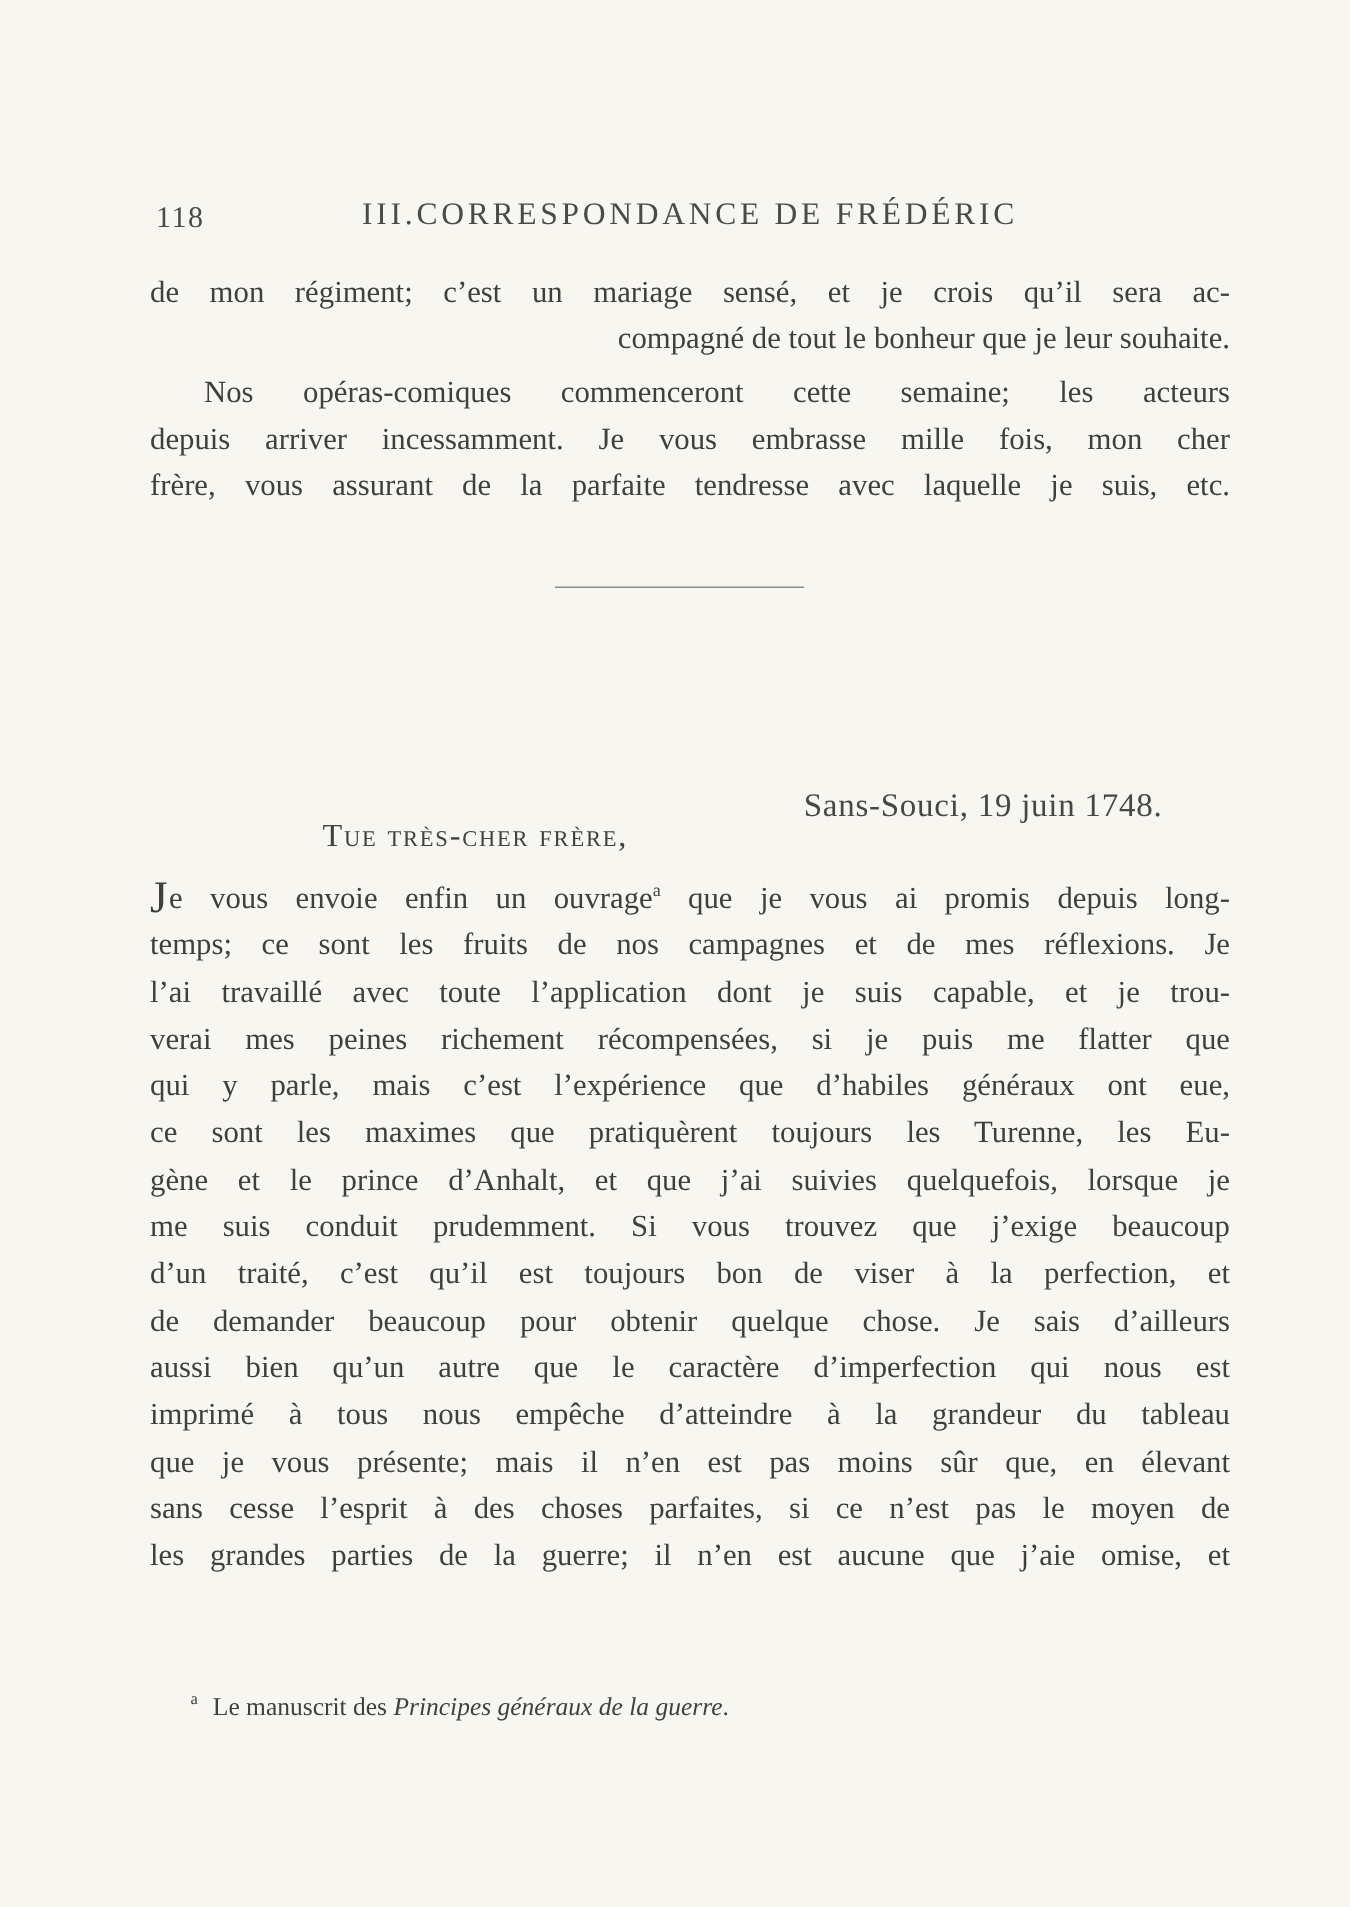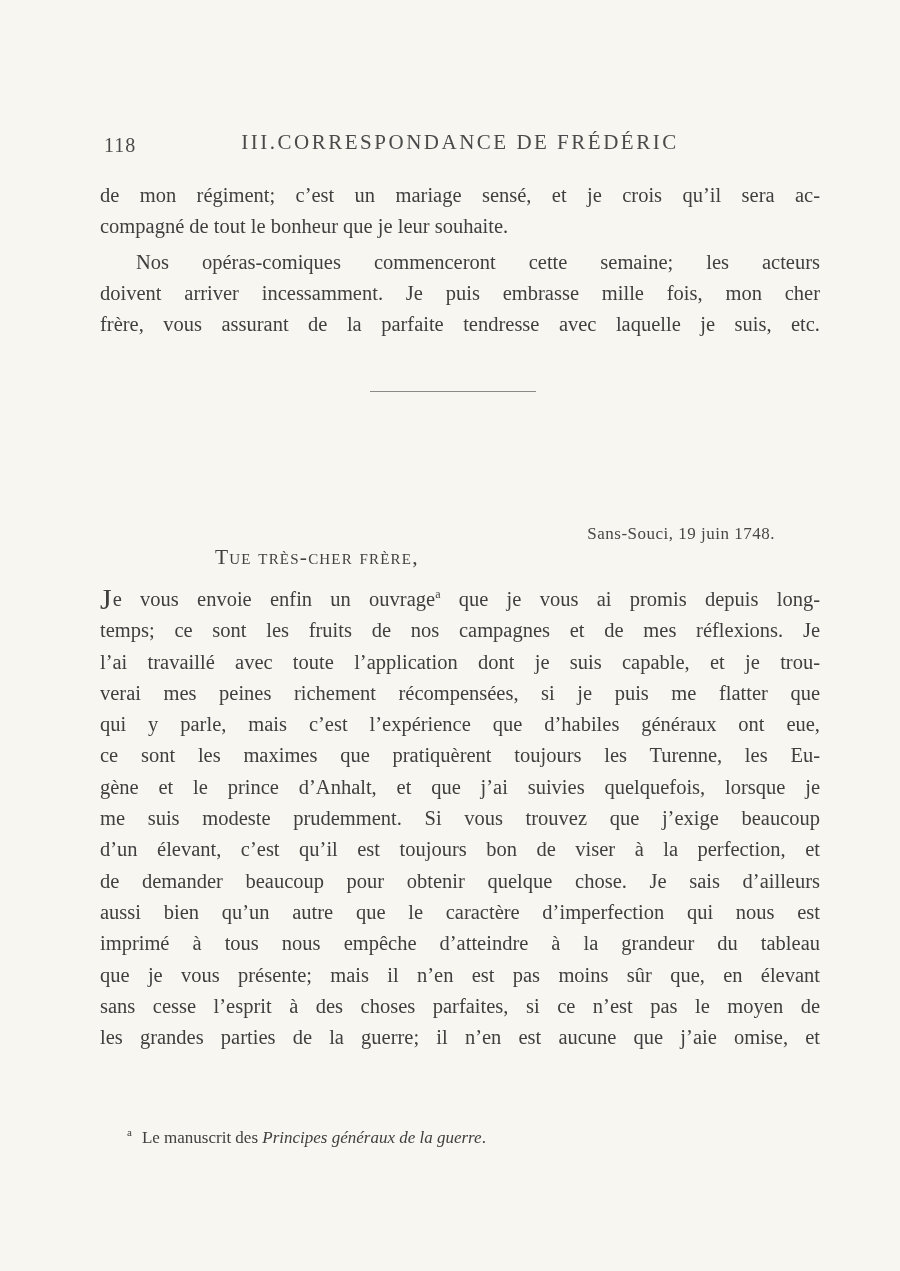--- a/index.html
+++ b/index.html
@@ -11,31 +11,31 @@
   }
   
   .header { position:absolute; top:130px; left:100px; width:720px; height:32px; }
   .page-number { position:absolute; left:4px; top:4px; font-size:20px; letter-spacing:1px; color:#4a4a4a; }
   .running-title { position:absolute; left:0; right:0; top:0; text-align:center; font-size:21px; letter-spacing:2.5px; color:#4a4a4a; white-space:nowrap; }
   .running-title .sec-num { }
 
   
   .textblock { position:absolute; left:100px; width:720px; font-size:20.5px; line-height:31.3px; }
   .jline { text-align:justify; text-align-last:justify; }
-  .lline { text-align:left; }
+  .lline { text-align:right; }
   .indent { text-indent:36px; }
   .para2 { margin-top:4px; }
 
   .divider { position:absolute; top:391px; left:370px; width:166px; border-top:1px solid #8a8a88; }
 
   .section-heading { position:absolute; top:461px; left:100px; width:720px; text-align:center; font-size:31px; color:#414141; }
   .section-heading .num { letter-spacing:3px; }
   .section-heading .ttl { letter-spacing:8px; margin-left:26px; }
 
-  .dateline { position:absolute; top:524px; right:125px; font-size:17px; letter-spacing:0.5px; color:#474747; }
+  .dateline { position:absolute; top:524px; right:125px; font-size:22px; letter-spacing:0.5px; color:#474747; }
   .salutation { position:absolute; top:545px; left:215px; font-size:21.5px; font-variant:small-caps; letter-spacing:1.2px; color:#414141; }
 
   .letter-body { position:absolute; top:584px; left:100px; width:720px; font-size:20.5px; line-height:31.3px; }
   .initial { font-size:30px; line-height:1; vertical-align:-3px; letter-spacing:1px; }
   sup.note-ref { font-size:12px; vertical-align:super; line-height:0; }
 
   .footnote { position:absolute; top:1128px; left:127px; width:600px; font-size:17px; color:#404040; }
   .footnote .marker { font-size:11px; vertical-align:super; line-height:0; margin-right:10px; }
   .footnote .work { font-style:italic; }
 </style>
@@ -46,41 +46,41 @@
 
   <div class="header">
     <span class="page-number">118</span>
     <span class="running-title"><span class="sec-num">III.</span><span>CORRESPONDANCE DE FRÉDÉRIC</span></span>
   </div>
 
   <div class="textblock" style="top:180px;">
     <div class="jline">de mon régiment; c’est un mariage sensé, et je crois qu’il sera ac-</div>
     <div class="lline">compagné de tout le bonheur que je leur souhaite.</div>
     <div class="jline indent para2">Nos opéras-comiques commenceront cette semaine; les acteurs</div>
-    <div class="jline">doivent arriver incessamment. Je puis embrasse mille fois, mon cher</div>
+    <div class="jline">depuis arriver incessamment. Je vous embrasse mille fois, mon cher</div>
     <div class="jline">frère, vous assurant de la parfaite tendresse avec laquelle je suis, etc.</div>
   </div>
 
   <div class="divider"></div>
 
 
   <div class="dateline">Sans-Souci, 19 juin 1748.</div>
 
   <div class="salutation">Tue très-cher frère,</div>
 
   <div class="letter-body">
     <div class="jline"><span class="initial">J</span><span>e vous envoie enfin un ouvrage</span><sup class="note-ref">a</sup><span> que je vous ai promis depuis long-</span></div>
     <div class="jline">temps; ce sont les fruits de nos campagnes et de mes réflexions. Je</div>
     <div class="jline">l’ai travaillé avec toute l’application dont je suis capable, et je trou-</div>
     <div class="jline">verai mes peines richement récompensées, si je puis me flatter que</div>
     <div class="jline">qui y parle, mais c’est l’expérience que d’habiles généraux ont eue,</div>
     <div class="jline">ce sont les maximes que pratiquèrent toujours les Turenne, les Eu-</div>
     <div class="jline">gène et le prince d’Anhalt, et que j’ai suivies quelquefois, lorsque je</div>
-    <div class="jline">me suis modeste prudemment. Si vous trouvez que j’exige beaucoup</div>
-    <div class="jline">d’un élevant, c’est qu’il est toujours bon de viser à la perfection, et</div>
+    <div class="jline">me suis conduit prudemment. Si vous trouvez que j’exige beaucoup</div>
+    <div class="jline">d’un traité, c’est qu’il est toujours bon de viser à la perfection, et</div>
     <div class="jline">de demander beaucoup pour obtenir quelque chose. Je sais d’ailleurs</div>
     <div class="jline">aussi bien qu’un autre que le caractère d’imperfection qui nous est</div>
     <div class="jline">imprimé à tous nous empêche d’atteindre à la grandeur du tableau</div>
     <div class="jline">que je vous présente; mais il n’en est pas moins sûr que, en élevant</div>
     <div class="jline">sans cesse l’esprit à des choses parfaites, si ce n’est pas le moyen de</div>
     <div class="jline">les grandes parties de la guerre; il n’en est aucune que j’aie omise, et</div>
   </div>
 
   <div class="footnote">
     <span class="marker">a</span><span>Le manuscrit des </span><span class="work">Principes généraux de la guerre</span><span>.</span>

